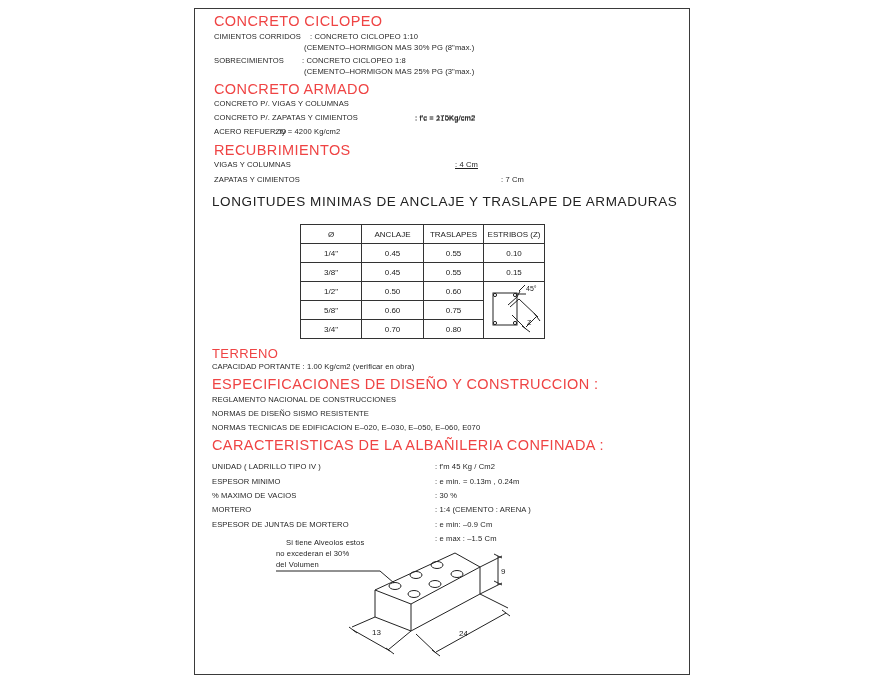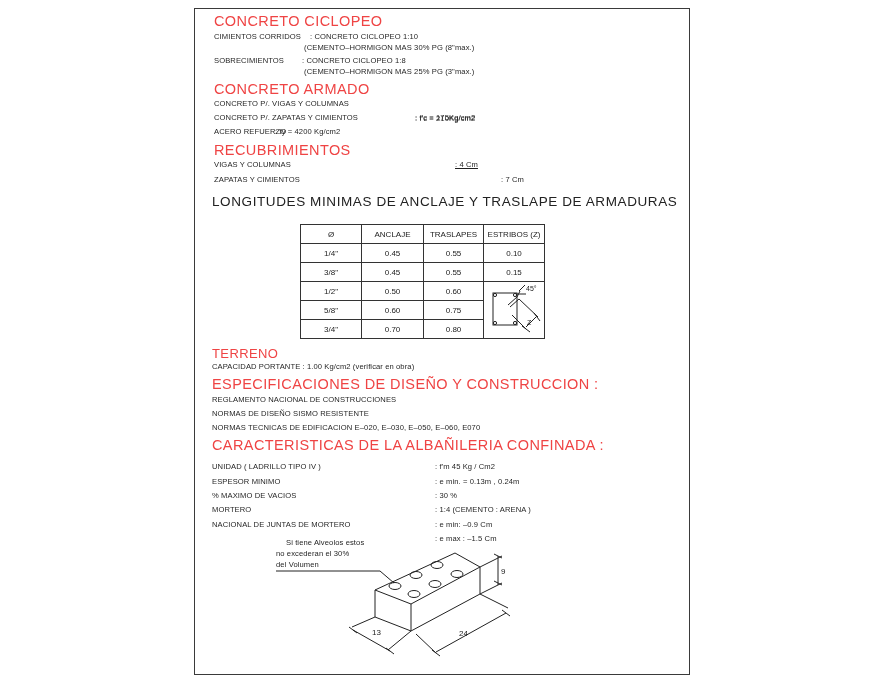--- a/index.html
+++ b/index.html
@@ -120,21 +120,21 @@
 
 <div class="t h" style="left:212px;top:438px;">CARACTERISTICAS  DE  LA  ALBAÑILERIA    CONFINADA  :</div>
 <div class="t s" style="left:212px;top:463px;">UNIDAD ( LADRILLO TIPO IV )</div>
 <div class="t s" style="left:435px;top:463px;">: f'm  45  Kg  /  Cm2</div>
 <div class="t s" style="left:212px;top:478px;">ESPESOR MINIMO</div>
 <div class="t s" style="left:435px;top:478px;">: e  min.  =  0.13m  ,  0.24m</div>
 <div class="t s" style="left:212px;top:492px;">% MAXIMO DE VACIOS</div>
 <div class="t s" style="left:435px;top:492px;">: 30  %</div>
 <div class="t s" style="left:212px;top:506px;">MORTERO</div>
 <div class="t s" style="left:435px;top:506px;">: 1:4  (CEMENTO    :  ARENA  )</div>
-<div class="t s" style="left:212px;top:521px;">NACIONAL DE JUNTAS DE   MORTERO</div>
+<div class="t s" style="left:212px;top:521px;">ESPESOR DE JUNTAS DE   MORTERO</div>
 <div class="t s" style="left:435px;top:521px;">: e  min:  –0.9  Cm</div>
 <div class="t s" style="left:435px;top:535px;">: e  max  :  –1.5  Cm</div>
 
 <div class="t s" style="left:286px;top:539px;">Si tiene Alveolos estos</div>
 <div class="t s" style="left:276px;top:550px;">no excederan el 30%</div>
 <div class="t s" style="left:276px;top:561px;">del Volumen</div>
 
 <svg style="left:0;top:0;" width="870" height="687">
   <g stroke="#222" stroke-width="1" fill="none">
 

